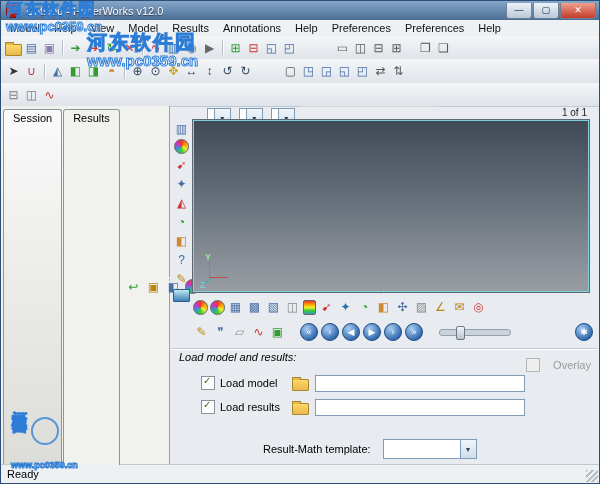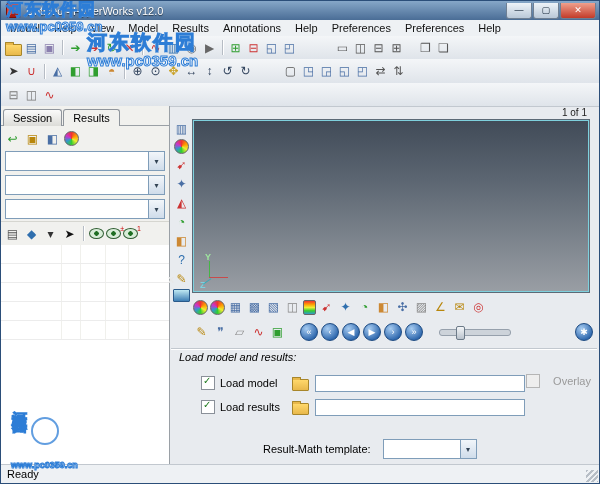--- a/index.html
+++ b/index.html
@@ -30,21 +30,21 @@
   .folder::before{content:"";position:absolute;top:-3px;left:-1px;width:7px;height:2px;background:#e8b84b;border:1px solid #a8862a;border-bottom:none;border-radius:1px 1px 0 0;}
   .rainbow{width:13px;height:13px;border-radius:50%;background:conic-gradient(#e33,#f90,#ee3,#3c3,#39c,#c3c,#e33);border:1px solid #666;}
   .rainbow-bar{width:11px;height:13px;background:linear-gradient(#e33,#f90,#ee3,#3c3,#39c);border:1px solid #666;border-radius:2px;}
   .monitor{width:15px;height:11px;border:1px solid #2a5a8a;background:linear-gradient(#bfe8f2,#3f7fb5);border-radius:1px;}
   .eye{width:13px;height:9px;border:1px solid #2f5d32;border-radius:50%;background:radial-gradient(circle,#1f6f23 0 2px,#d8ecd8 2.5px);}
   .info-ic{width:12px;height:12px;border-radius:50%;background:#2f6fae;color:#fff;font-size:9px;line-height:12px;text-align:center;font-style:italic;display:inline-block;}
   .pie{width:12px;height:12px;border-radius:50%;background:conic-gradient(#d33 0 120deg,#36c 120deg 220deg,#3a3 220deg 300deg,#fc3 300deg);border:1px solid #666;display:inline-block;}
   .round{border-radius:50%;background:radial-gradient(circle at 35% 30%,#a8cdf2,#2d66ac 75%);border:1px solid #1c4a82;color:#fff;font-size:9px;width:16px;height:16px;}
 
   
-  .left-panel{position:absolute;left:0;top:105px;width:168px;bottom:18px;background:#f1f1ee;border-right:1px solid #9aa0a6;display:flex;flex-direction:column;}
+  .left-panel{position:absolute;left:0;top:105px;width:168px;bottom:18px;background:#f1f1ee;border-right:1px solid #9aa0a6;display:flex;flex-direction:row;}
   .tabs{display:flex;gap:1px;padding:2px 2px 0;border-bottom:1px solid #9aa0a6;}
   .tab{padding:2px 9px;border:1px solid #8f959c;border-bottom:none;border-radius:3px 3px 0 0;background:linear-gradient(#fafafa,#dcdcd8);position:relative;top:1px;}
   .tab.active{background:#f1f1ee;z-index:2;}
   .ptool{display:flex;gap:3px;padding:4px 3px 2px;align-items:center;}
   .combo{display:flex;align-items:center;height:18px;border:1px solid #7f9db9;background:#fff;margin:2px 4px;}
   .combo .val{flex:1;padding:0 3px;white-space:nowrap;overflow:hidden;min-height:11px;}
   .combo .arrow{width:15px;align-self:stretch;display:flex;align-items:center;justify-content:center;font-size:8px;color:#345;background:linear-gradient(#f2f6fa,#cfdcea);border-left:1px solid #7f9db9;}
   .combo .arrow::after{content:"▾";}
   .etool{display:flex;gap:2px;padding:3px;align-items:center;border-top:1px solid #d6d6d0;}
   .ehead{display:flex;align-items:center;height:18px;background:linear-gradient(#fbfbf9,#dededa);border-top:1px solid #b9b9b2;border-bottom:1px solid #b9b9b2;}
@@ -76,21 +76,21 @@
   .load-panel{position:absolute;left:2px;right:2px;top:242px;bottom:0;border-top:1px solid #c2c8cf;box-shadow:inset 0 1px 0 #fff;}
   .lp-title{position:absolute;left:8px;top:2px;font-style:italic;}
   .lrow{position:absolute;left:30px;right:72px;height:18px;display:flex;align-items:center;gap:5px;}
   .lrow1{top:25px;} .lrow2{top:49px;}
   .cb{width:12px;height:12px;border:1px solid #8a9099;background:#fff;position:relative;flex:none;}
   .cb.checked::after{content:"✓";position:absolute;left:1px;top:-2px;font-size:10px;color:#1f7a1f;}
   .cb.disabled{background:#eee;border-color:#b5b5b5;}
   .lbl{width:66px;flex:none;}
   .folder-btn{width:19px;height:16px;display:flex;align-items:flex-start;justify-content:center;flex:none;}
   .path-input{flex:1;height:15px;border:1px solid #7f9db9;font-size:11px;padding:0 2px;font-family:inherit;background:#fff;}
-  .overlay{position:absolute;right:6px;top:25px;display:flex;align-items:center;gap:13px;justify-content:center;}
+  .overlay{position:absolute;right:6px;top:9px;display:flex;align-items:center;gap:13px;justify-content:center;}
   .overlay .lbl{width:auto;color:#9a9a9a;}
   .lrow3{position:absolute;left:92px;top:90px;display:flex;align-items:center;gap:12px;}
   .rm-combo{width:92px;margin:0;}
 
   
   .statusbar{position:absolute;left:0;bottom:0;right:0;height:18px;background:#eef1f4;border-top:1px solid #c2c8cf;display:flex;align-items:center;padding:0 6px;}
   .grip{position:absolute;right:1px;bottom:1px;width:12px;height:12px;background:repeating-linear-gradient(135deg,#b7bec6 0 2px,transparent 2px 4px);}
 
   
   .watermark{position:absolute;z-index:60;pointer-events:none;color:rgba(215,233,255,0.30);-webkit-text-stroke:1px #2d7dd6;text-shadow:0 0 1px rgba(255,255,255,0.7);font-weight:bold;line-height:1.1;}

